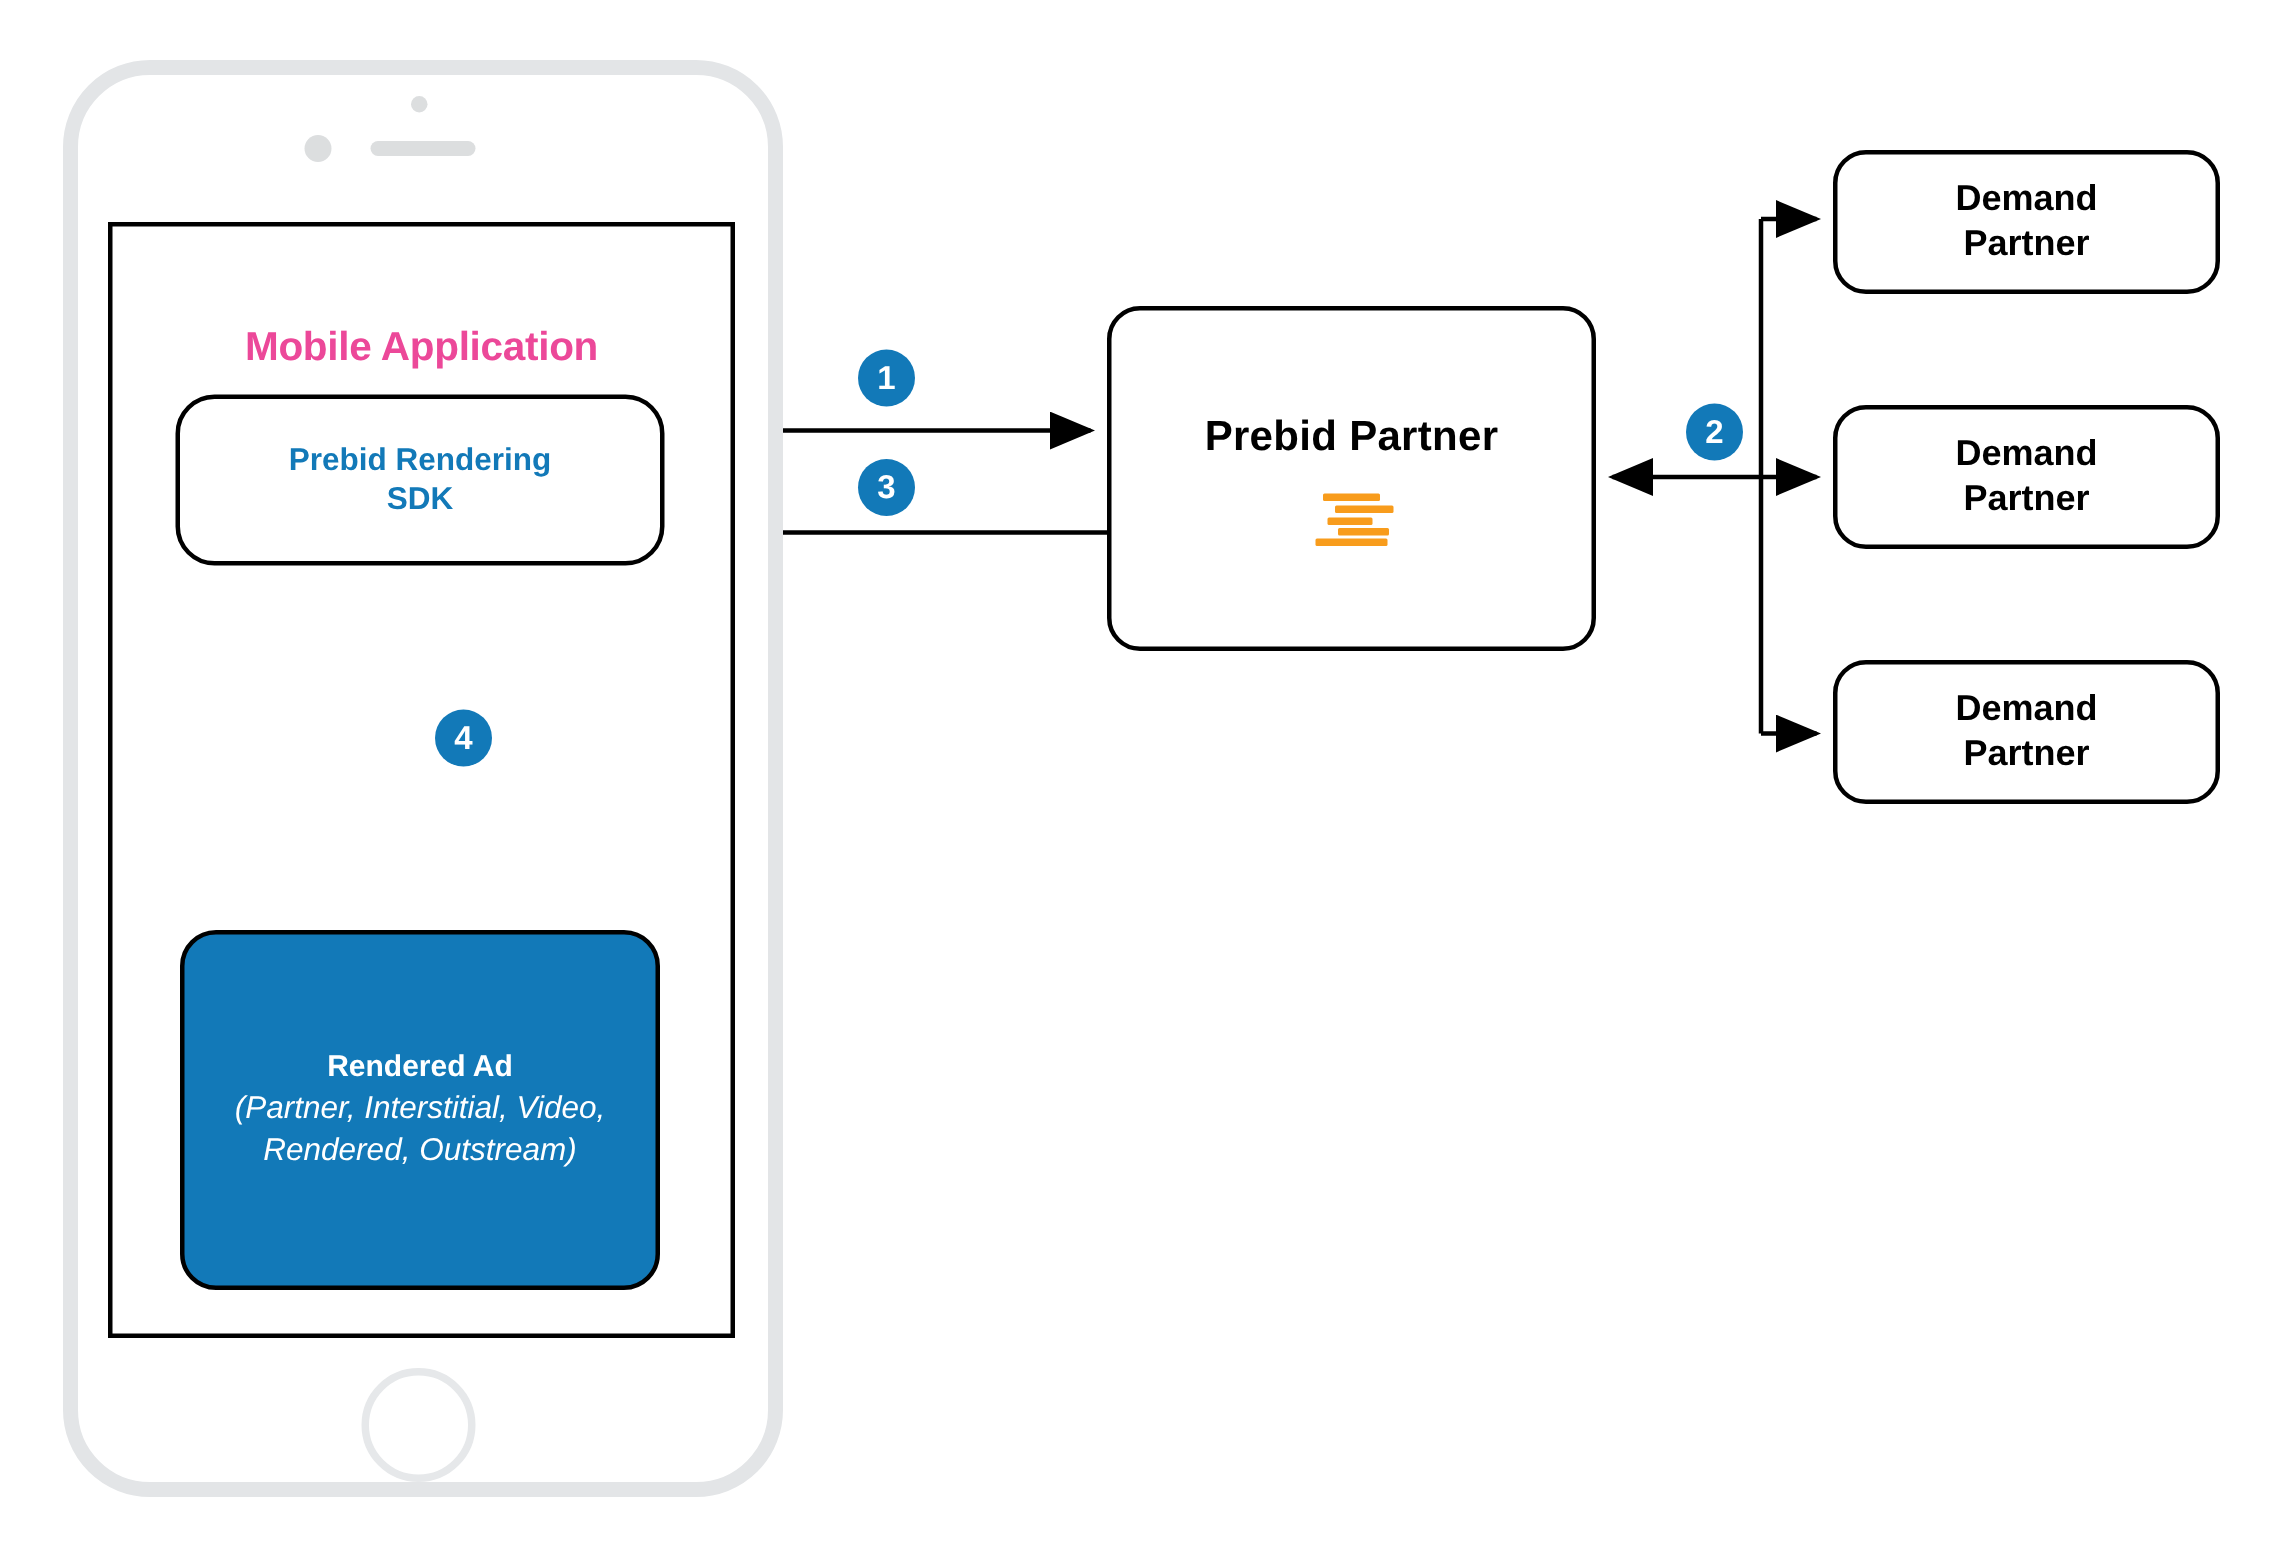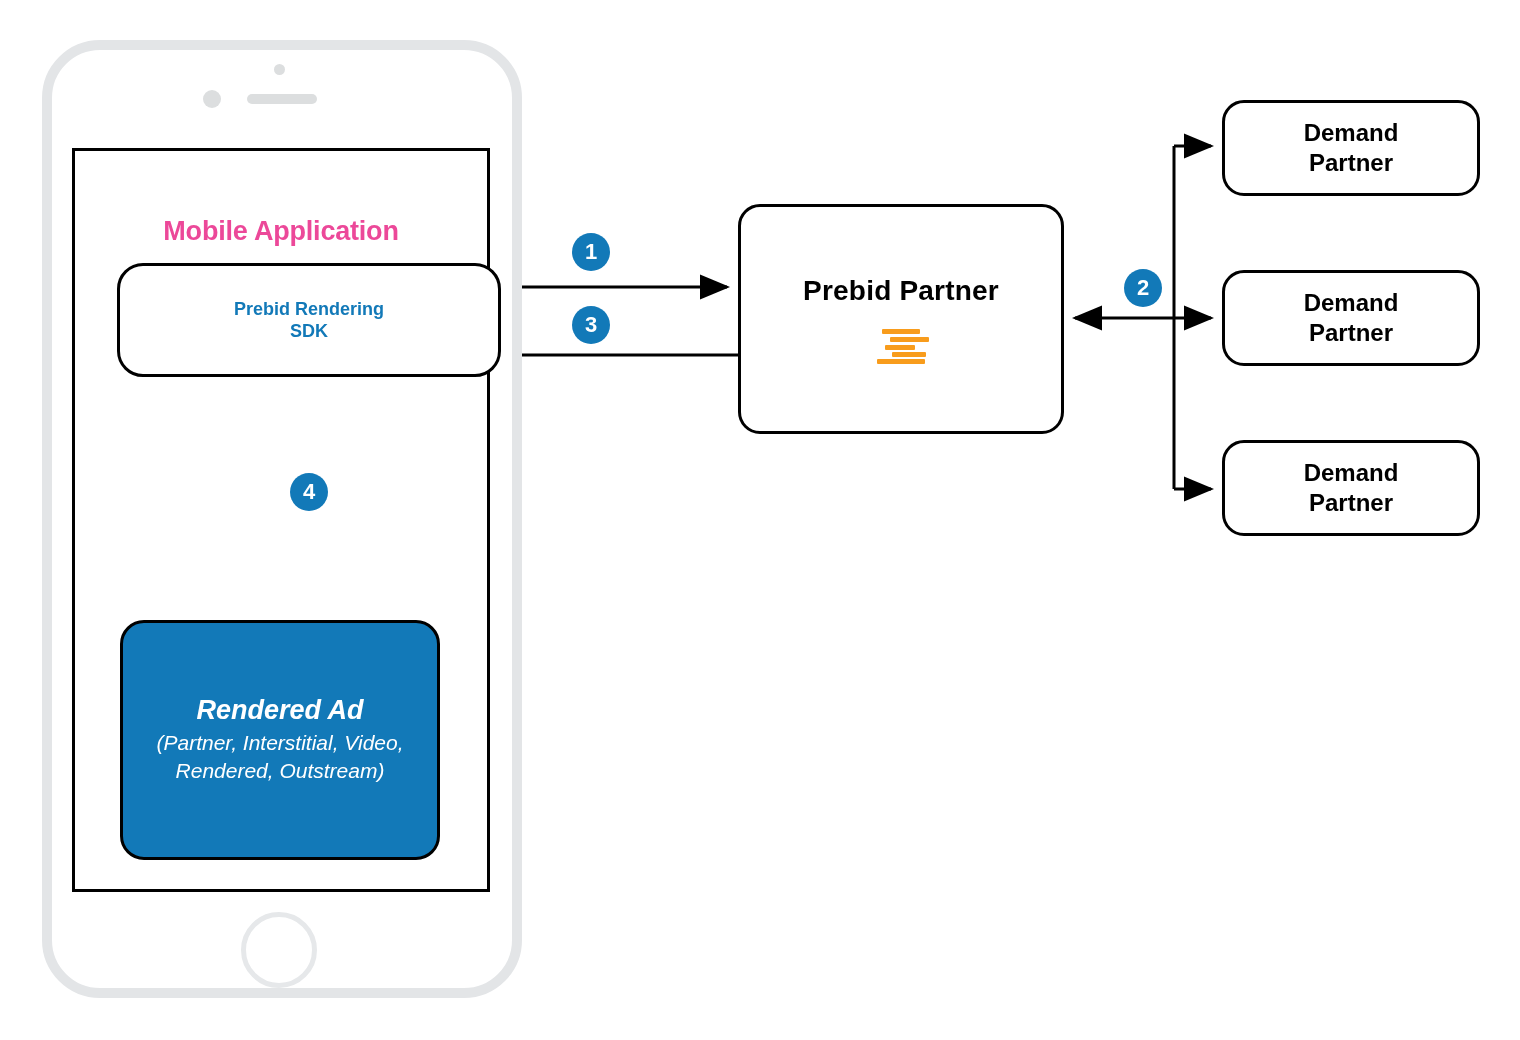--- a/index.html
+++ b/index.html
@@ -112,44 +112,43 @@
     align-items: center;
     justify-content: center;
     flex-direction: column;
     text-align: left;
     background: #ffffff;
     border: 3px solid #000000;
   }
   .sdk-box {
     left: 117px;
     top: 263px;
-    width: 384px;
+    width: 326px;
     height: 114px;
     border-radius: 26px;
     color: #1279b8;
-    font-size: 18px;
+    font-size: 21px;
     font-weight: bold;
     line-height: 1.25;
   }
   .rendered-ad-box {
     left: 120px;
     top: 620px;
     width: 320px;
     height: 240px;
     border-radius: 24px;
     background: #1279b8;
     border: 3px solid #000000;
     color: #ffffff;
   }
   .rendered-ad-title {
-    font-size: 27px;
+    font-size: 20px;
     font-weight: bold;
     line-height: 1.2;
     margin-bottom: 2px;
-    font-style: italic;
   }
   .rendered-ad-sub {
     font-size: 21px;
     font-style: italic;
     line-height: 1.35;
     padding: 0 10px;
   }
   .prebid-server-box {
     left: 738px;
     top: 204px;

